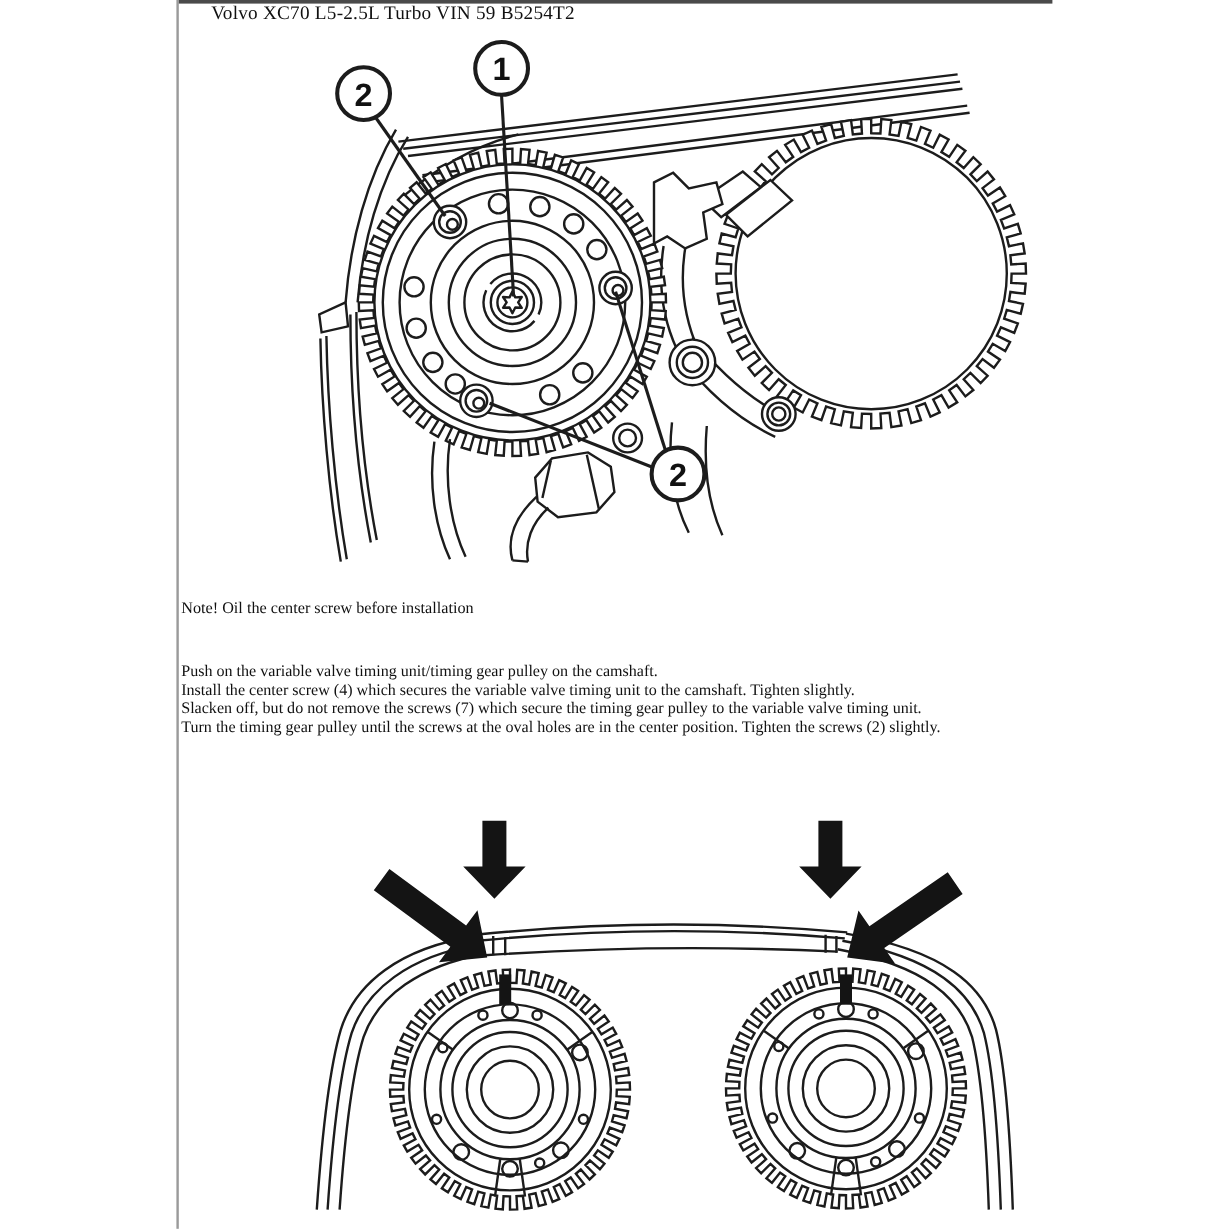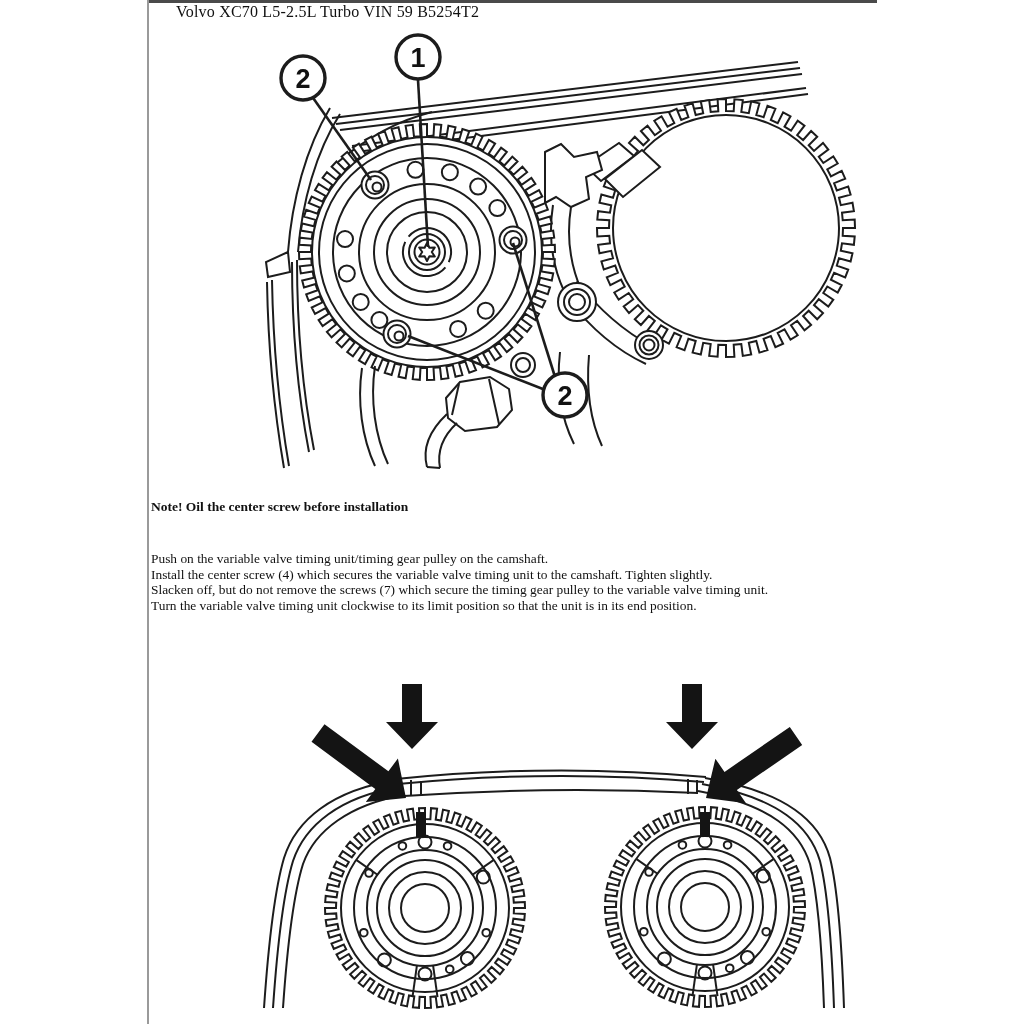--- a/index.html
+++ b/index.html
@@ -2,21 +2,21 @@
 <html><head>
 <meta charset="utf-8">
 <style>
   html,body{margin:0;padding:0}
   body{width:1024px;height:1024px;background:#ffffff;position:relative;
        font-family:"Liberation Serif",serif;color:#111;overflow:hidden}
   .abs{position:absolute}
   .border-left{left:147px;top:0;width:2px;height:1024px;background:#9a9a9a}
   .border-top{left:149px;top:0;width:728px;height:3px;background:#4a4a4a}
   .doc-title{left:176px;top:3px;font-size:16px;font-weight:400;letter-spacing:.2px;white-space:nowrap}
-  .note-heading{left:151px;top:499px;font-size:13.5px;font-weight:700;white-space:nowrap}
+  .note-heading{left:151px;top:499px;font-size:13.5px;font-weight:400;white-space:nowrap}
   .instructions{left:151px;top:551px;font-size:13.4px;line-height:15.5px}
   .instructions div{white-space:nowrap}
   .fig-top{left:230px;top:30px}
   .fig-bottom{left:240px;top:660px}
   svg{display:block}
   svg .ln{stroke:#1c1c1c;fill:none;stroke-width:2}
   svg .fw{fill:#ffffff}
   svg .blk{fill:#141414;stroke:none}
   svg .co{fill:#ffffff;stroke:#1c1c1c;stroke-width:3.4}
   svg .cot{font-family:"Liberation Sans",sans-serif;font-weight:700;font-size:27px;
@@ -136,21 +136,21 @@
       <text class="cot" x="565" y="405">2</text>
     </g>
   </svg>
 </div>
 
 <div class="abs note-heading">Note! Oil the center screw before installation</div>
 <div class="abs instructions">
   <div>Push on the variable valve timing unit/timing gear pulley on the camshaft.</div>
   <div>Install the center screw (4) which secures the variable valve timing unit to the camshaft. Tighten slightly.</div>
   <div>Slacken off, but do not remove the screws (7) which secure the timing gear pulley to the variable valve timing unit.</div>
-  <div>Turn the variable valve timing unit clockwise to its limit position so that the unit is in its end position.</div>
+  <div>Turn the timing gear pulley until the screws at the oval holes are in the center position. Tighten the screws (2) slightly.</div>
 </div>
 
 <div class="abs fig-bottom">
   <svg width="620" height="364" viewBox="240 660 620 364">
     <g id="b-cover">
         <path d="M396,779 Q551,763 706,777" class="ln" stroke-width="2"></path>
         <path d="M398,784 Q551,769 704,782" class="ln" stroke-width="2"></path>
         <path d="M404,796 Q551,786 698,793" class="ln" stroke-width="2"></path>
         <line x1="411" y1="780" x2="411" y2="796" class="ln" stroke-width="2"></line>
         <line x1="421" y1="781" x2="421" y2="796" class="ln" stroke-width="2"></line>

